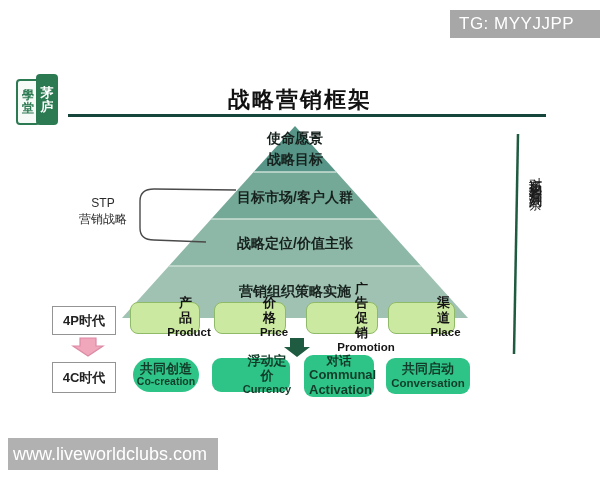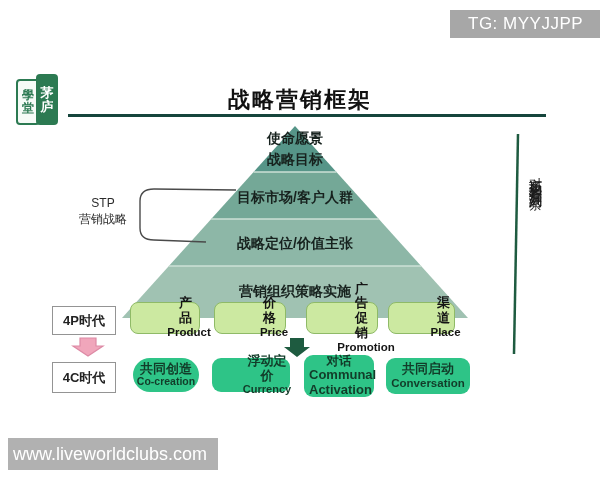--- a/index.html
+++ b/index.html
@@ -5,21 +5,21 @@
   html,body{margin:0;padding:0;background:#fff;}
   #stage{
     position:relative;width:600px;height:480px;background:#ffffff;
     font-family:"Liberation Sans", sans-serif;overflow:hidden;
   }
   .abs{position:absolute;}
   
   .tg-badge{
     left:450px;top:10px;width:150px;height:28px;
     color:#fff;font-size:17px;display:flex;align-items:center;
-    padding-left:18px;box-sizing:border-box;letter-spacing:.5px;
+    padding-left:9px;box-sizing:border-box;letter-spacing:.5px;
   }
   
   .logo{left:16px;top:74px;width:48px;height:54px;}
   .seal{position:absolute;display:flex;flex-direction:column;align-items:center;
         justify-content:center;border-radius:4px;font-weight:bold;line-height:1.05;}
   .seal-left{left:0;top:5px;width:20px;height:42px;background:#f6fbf7;
              border:2px solid #2c7a52;color:#2c7a52;font-size:12px;}
   .seal-right{left:20px;top:0;width:22px;height:51px;color:#fff;font-size:13px;}
   
   .page-title{left:150px;top:85px;width:300px;text-align:center;

